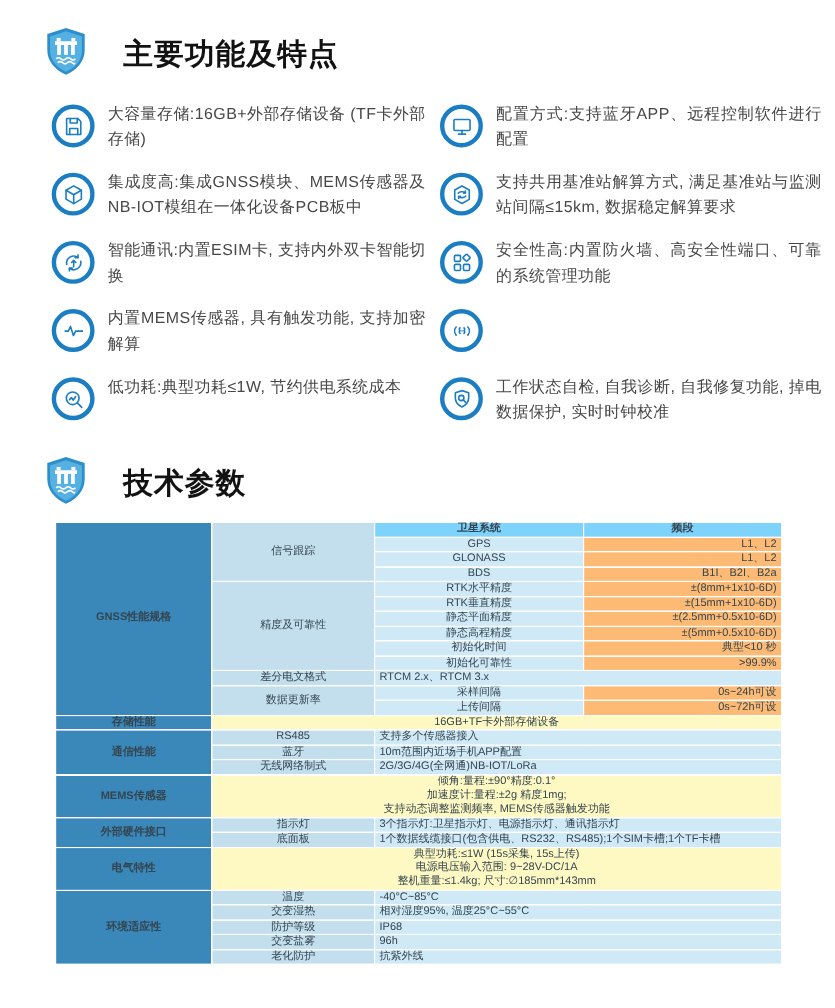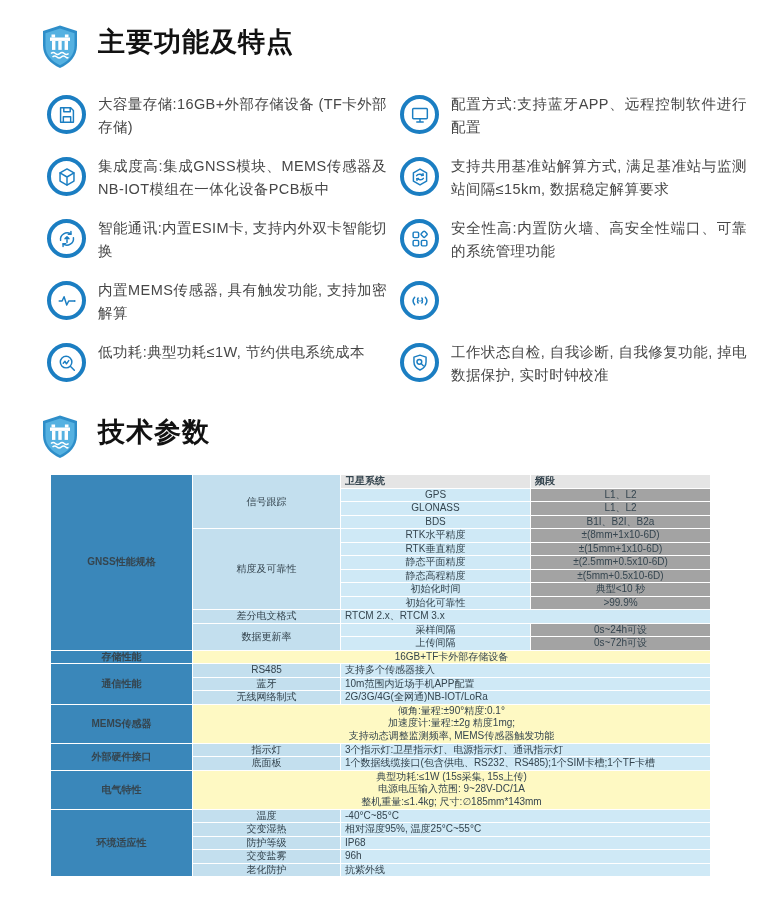--- a/index.html
+++ b/index.html
@@ -1,21 +1,21 @@
 <!DOCTYPE html>
 <html><head>
 <meta charset="utf-8">
 <style>
   * { margin:0; padding:0; box-sizing:border-box; }
   html,body { width:759px; height:916px; background:#ffffff; overflow:hidden;
     font-family:"Liberation Sans","DejaVu Sans",sans-serif; }
   .page { position:relative; width:759px; height:916px; background:#fff; }
 
   
-  .section-header { position:absolute; display:flex; align-items:flex-start; gap:14px; }
+  .section-header { position:absolute; display:flex; align-items:center; gap:28px; }
   #features-header { top:24px; left:36px; }
   #specs-header { top:414px; left:36px; }
   .section-title { font-size:27px; font-weight:bold; color:#121212; letter-spacing:1px; }
   .shield-wrap { width:48px; height:50px; flex:none; }
 
   
   .features-cols { position:absolute; top:80px; left:47px; width:700px; display:flex;margin-top:13px; }
   .feat-col { display:flex; flex-direction:column; }
   .feat-col.left  { width:340px; margin-right:13px; }
   .feat-col.right { width:347px; }
@@ -27,24 +27,24 @@
     stroke-width:1.6; stroke-linecap:round; stroke-linejoin:round; }
   .feat-text { font-size:14.5px; line-height:23px; color:#474747;
     text-align:justify; letter-spacing:0.4px; }
 
   
   .spec-table-wrap { position:absolute; top:474px; left:50px; }
   table.spec { border-collapse:collapse; table-layout:fixed; width:660px; }
   table.spec td { border:1.5px solid #ffffff; height:13.5px; font-size:10px;
     line-height:12px; color:#35454f; padding:0 4px; overflow:hidden; }
   td.cat { background:#3a87ba; color:#ffffff; font-weight:bold; text-align:center; font-size:10.5px; }
-  td.hdr { background:#e5e5e5; color:#ffffff; font-weight:bold; }
+  td.hdr { background:#7dd3fc; color:#ffffff; font-weight:bold; text-align:center; }
   td.sub { background:#c3dfee; text-align:center; }
   td.pname { background:#cfe9f6; text-align:center; padding-left:26px; }
-  td.pval  { background:#a3a3a3; text-align:center; padding-left:28px; }
+  td.pval  { background:#fdba74; text-align:right; padding-left:28px; }
   td.pspan { background:#cfe9f6; text-align:left; padding-left:26px; }
   td.merged { background:#fef9c3; text-align:center; }
   tr.tall td { height:39px; }
   .mline { line-height:12.5px; }
 </style>
 </head>
 <body>
 
 <div class="page">
 

